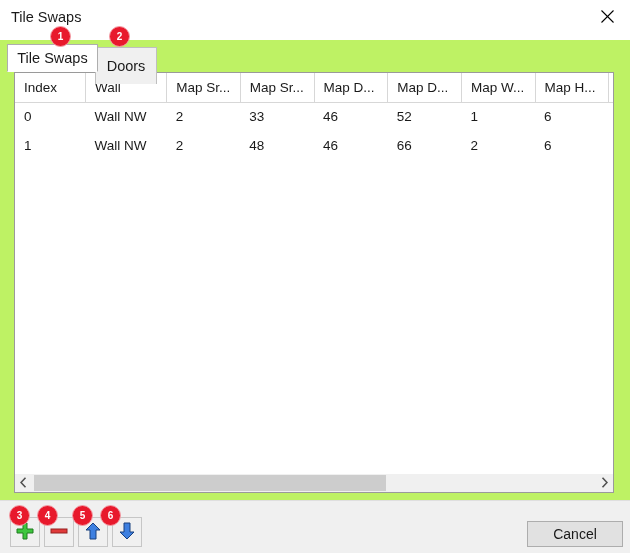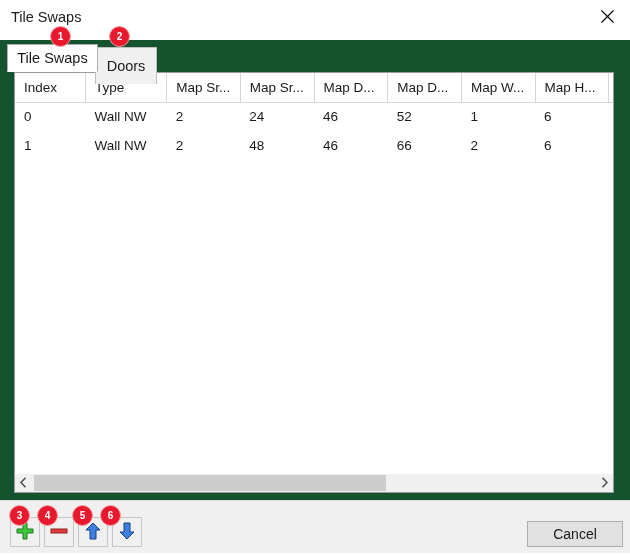--- a/index.html
+++ b/index.html
@@ -16,21 +16,21 @@
     overflow: hidden;
     position: relative;
   }
 
   
   #window {
     position: absolute;
     left: 0; top: 0;
     width: 630px;
     height: 553px;
-    background: #14532d;
+    background: #bef264;
     border-bottom: 2px solid #be185d;
     box-sizing: border-box;
   }
 
   
   #titlebar {
     position: absolute;
     left: 0; top: 0;
     width: 630px;
     height: 40px;
@@ -288,36 +288,36 @@
     <div class="tab active">
       <span>Tile Swaps</span>
     </div>
   </div>
 
   <div id="grid">
     <table class="grid-table">
       <thead>
         <tr>
           <th class="col-index">Index</th>
-          <th class="col-type">Type</th>
+          <th class="col-type">Wall</th>
           <th class="col-gen">Map Sr...</th>
           <th class="col-gen">Map Sr...</th>
           <th class="col-gen">Map D...</th>
           <th class="col-gen">Map D...</th>
           <th class="col-gen">Map W...</th>
           <th class="col-gen">Map H...</th>
           <th class="col-gen">HM S</th>
         </tr>
       </thead>
       <tbody>
         <tr>
           <td class="col-index">0</td>
           <td class="col-type">Wall NW</td>
           <td class="col-gen">2</td>
-          <td class="col-gen">24</td>
+          <td class="col-gen">33</td>
           <td class="col-gen">46</td>
           <td class="col-gen">52</td>
           <td class="col-gen">1</td>
           <td class="col-gen">6</td>
           <td class="col-gen">43</td>
         </tr>
         <tr>
           <td class="col-index">1</td>
           <td class="col-type">Wall NW</td>
           <td class="col-gen">2</td>

